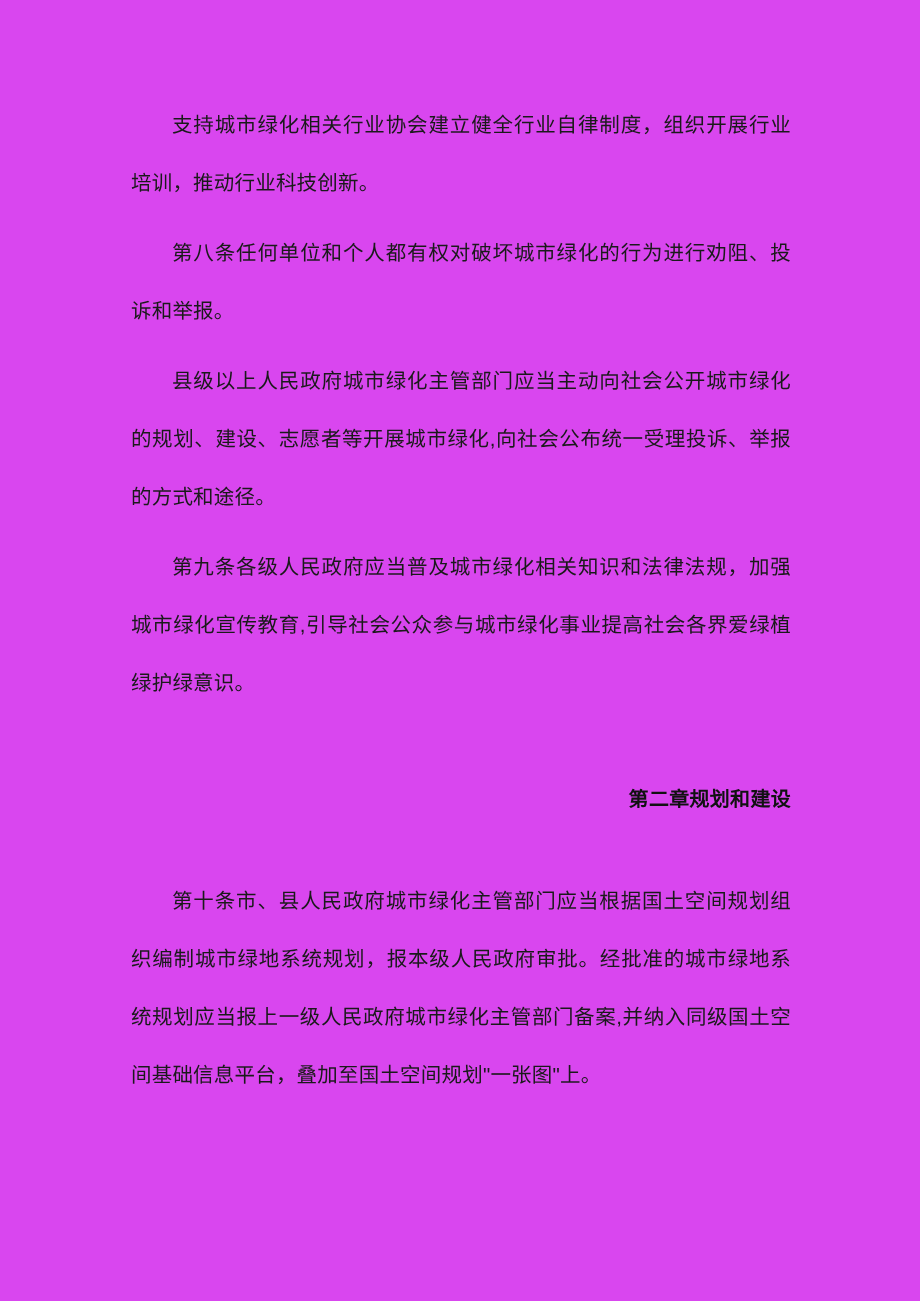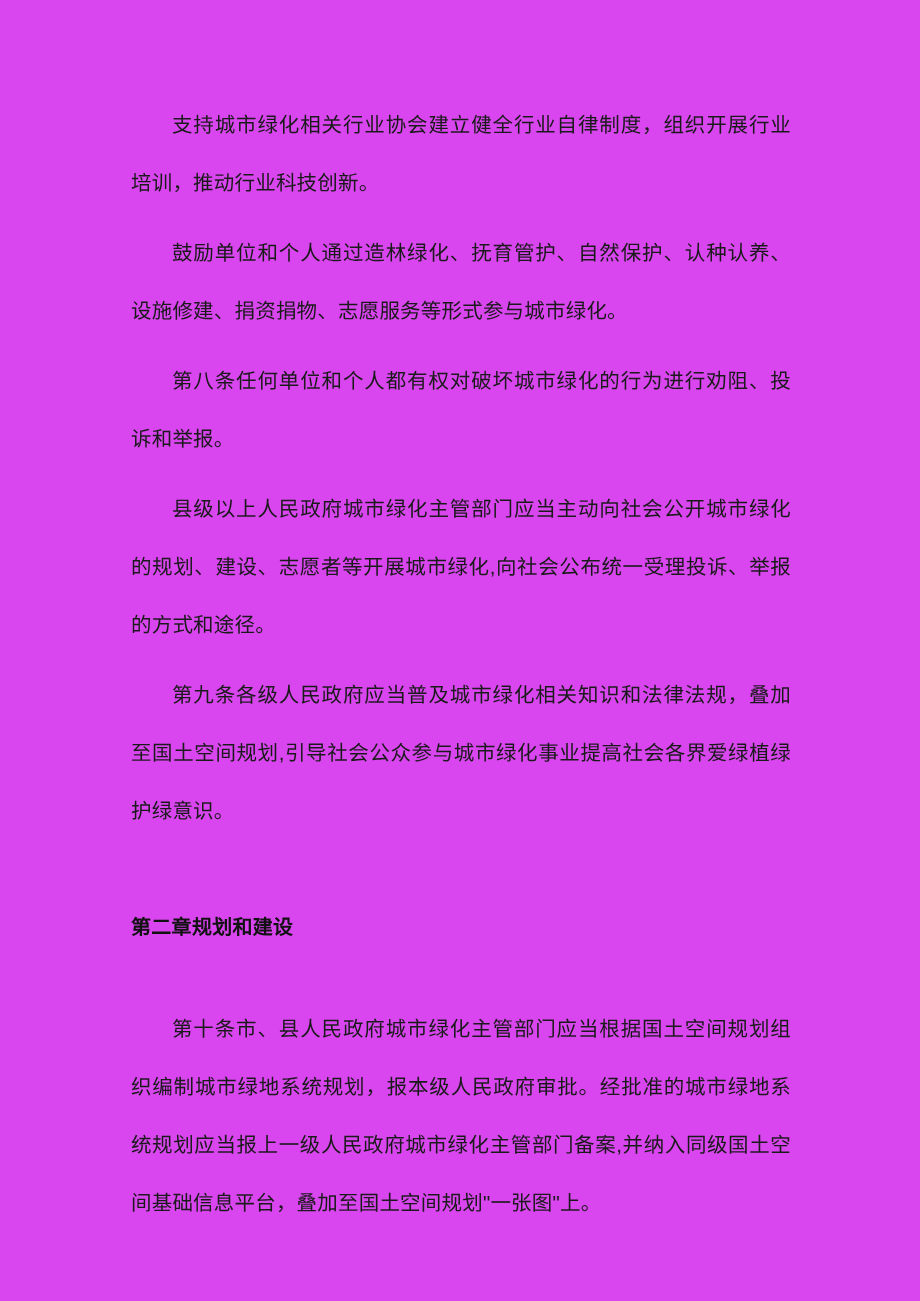--- a/index.html
+++ b/index.html
@@ -43,21 +43,21 @@
   .para:last-child {
     margin-bottom: 0;
   }
 
   .chapter-heading {
     margin: 0;
     padding: 0;
     font-size: 20px;
     line-height: 58px;
     font-weight: bold;
-    text-align: left;
+    text-align: right;
     text-indent: 0;
     letter-spacing: 0.3px;
     color: #111111;
   }
 
   .gap-before-heading {
     height: 46px;
   }
 
   .gap-after-heading {
@@ -69,27 +69,26 @@
   }
 </style>
 </head>
 <body>
 
 <div id="page">
   <div class="doc-body">
 
     <p class="para">支持城市绿化相关行业协会建立健全行业自律制度，组织开展行业培训，推动行业科技创新。</p>
 
-    <p class="para">鼓励单位和个人通过造林绿化、抚育管护、自然保护、认种认养、设施修建、捐资捐物、志愿服务等形式参与城市绿化。</p>
 
     <p class="para">第八条任何单位和个人都有权对破坏城市绿化的行为进行劝阻、投诉和举报。</p>
 
     <p class="para">县级以上人民政府城市绿化主管部门应当主动向社会公开城市绿化的规划、建设、志愿者等开展城市绿化,向社会公布统一受理投诉、举报的方式和途径。</p>
 
-    <p class="para">第九条各级人民政府应当普及城市绿化相关知识和法律法规，叠加至国土空间规划,引导社会公众参与城市绿化事业提高社会各界爱绿植绿护绿意识。</p>
+    <p class="para">第九条各级人民政府应当普及城市绿化相关知识和法律法规，加强城市绿化宣传教育,引导社会公众参与城市绿化事业提高社会各界爱绿植绿护绿意识。</p>
 
 
     <div class="spacer gap-before-heading"></div>
 
     <h2 class="chapter-heading">第二章规划和建设</h2>
 
     <div class="spacer gap-after-heading"></div>
 
     <p class="para">第十条市、县人民政府城市绿化主管部门应当根据国土空间规划组织编制城市绿地系统规划，报本级人民政府审批。经批准的城市绿地系统规划应当报上一级人民政府城市绿化主管部门备案,并纳入同级国土空间基础信息平台，叠加至国土空间规划"一张图"上。</p>
 

